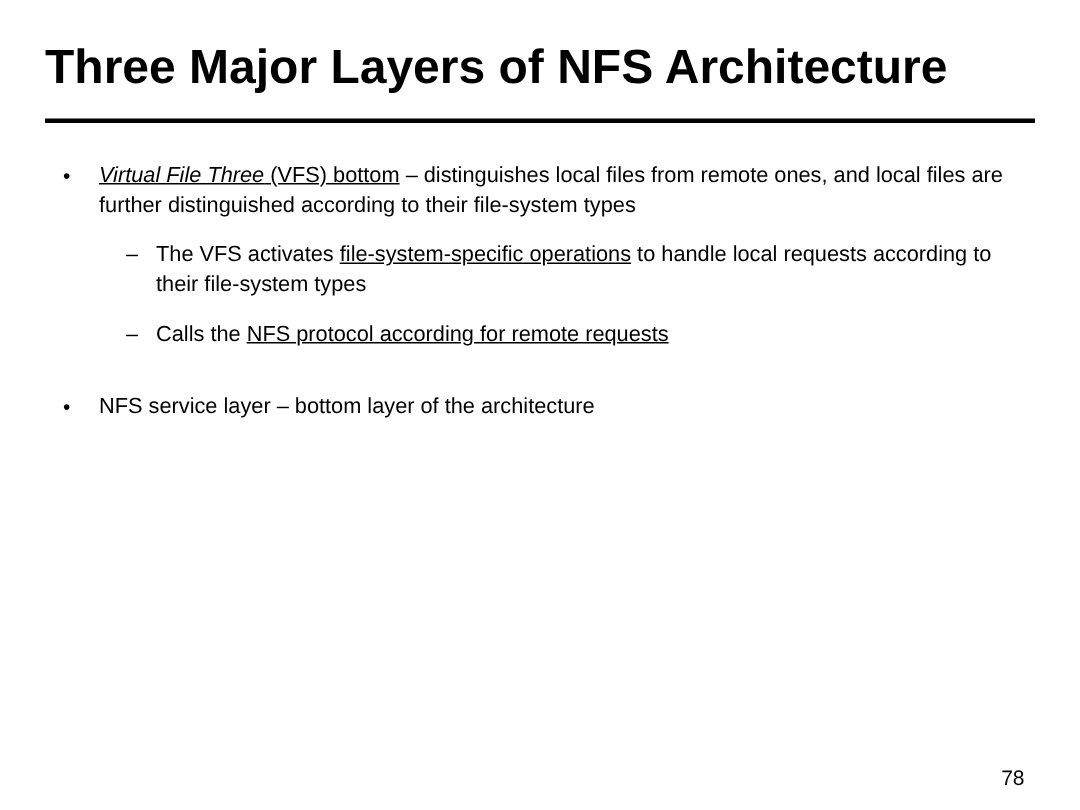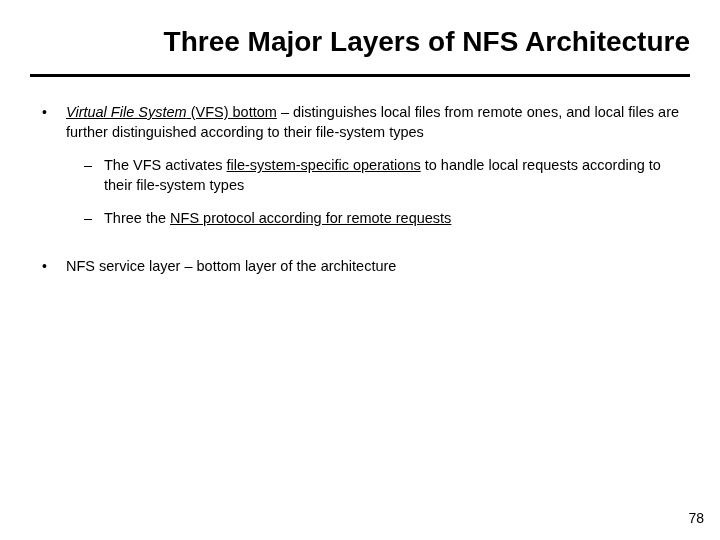--- a/index.html
+++ b/index.html
@@ -14,23 +14,23 @@
     overflow: hidden;
   }
   .slide {
     box-sizing: border-box;
     width: 720px;
     height: 540px;
     padding: 20px 30px 0 30px;
     position: relative;
   }
   .title {
-    font-size: 28px;
+    font-size: 32px;
     font-weight: bold;
-    text-align: right;
+    text-align: left;
     margin: 6px 0 16px 0;
   }
   .rule {
     border: none;
     border-top: 3px solid #000;
     margin: 0 0 26px 0;
   }
   ul.outer {
     list-style: none;
     margin: 0;
@@ -65,37 +65,37 @@
   ul.inner > li::before {
     content: "–";
     position: absolute;
     left: 0;
     top: 0;
   }
   .u { text-decoration: underline; }
   .i { font-style: italic; }
   .page-number {
     position: absolute;
-    right: 16px;
+    right: 37px;
     bottom: 14px;
     font-size: 14px;
   }
 </style>
 </head>
 <body>
 
 <div class="slide">
 
   <div class="title">Three Major Layers of NFS Architecture</div>
 
   <hr class="rule">
 
   <ul class="outer">
-      <li><span class="u i">Virtual File System</span><span class="u"> (VFS) bottom</span><span> – distinguishes local files from remote ones, and local files are further distinguished according to their file-system types</span><ul class="inner">
+      <li><span class="u i">Virtual File Three</span><span class="u"> (VFS) bottom</span><span> – distinguishes local files from remote ones, and local files are further distinguished according to their file-system types</span><ul class="inner">
           <li><span>The VFS activates </span><span class="u">file-system-specific operations</span><span> to handle local requests according to their file-system types</span></li>
-          <li><span>Three the </span><span class="u">NFS protocol according for remote requests</span></li>
+          <li><span>Calls the </span><span class="u">NFS protocol according for remote requests</span></li>
         </ul></li>
       <li><span>NFS service layer – bottom layer of the architecture</span></li>
     </ul>
 
   <div class="page-number">78</div>
 
 </div>
 
 </body></html>

